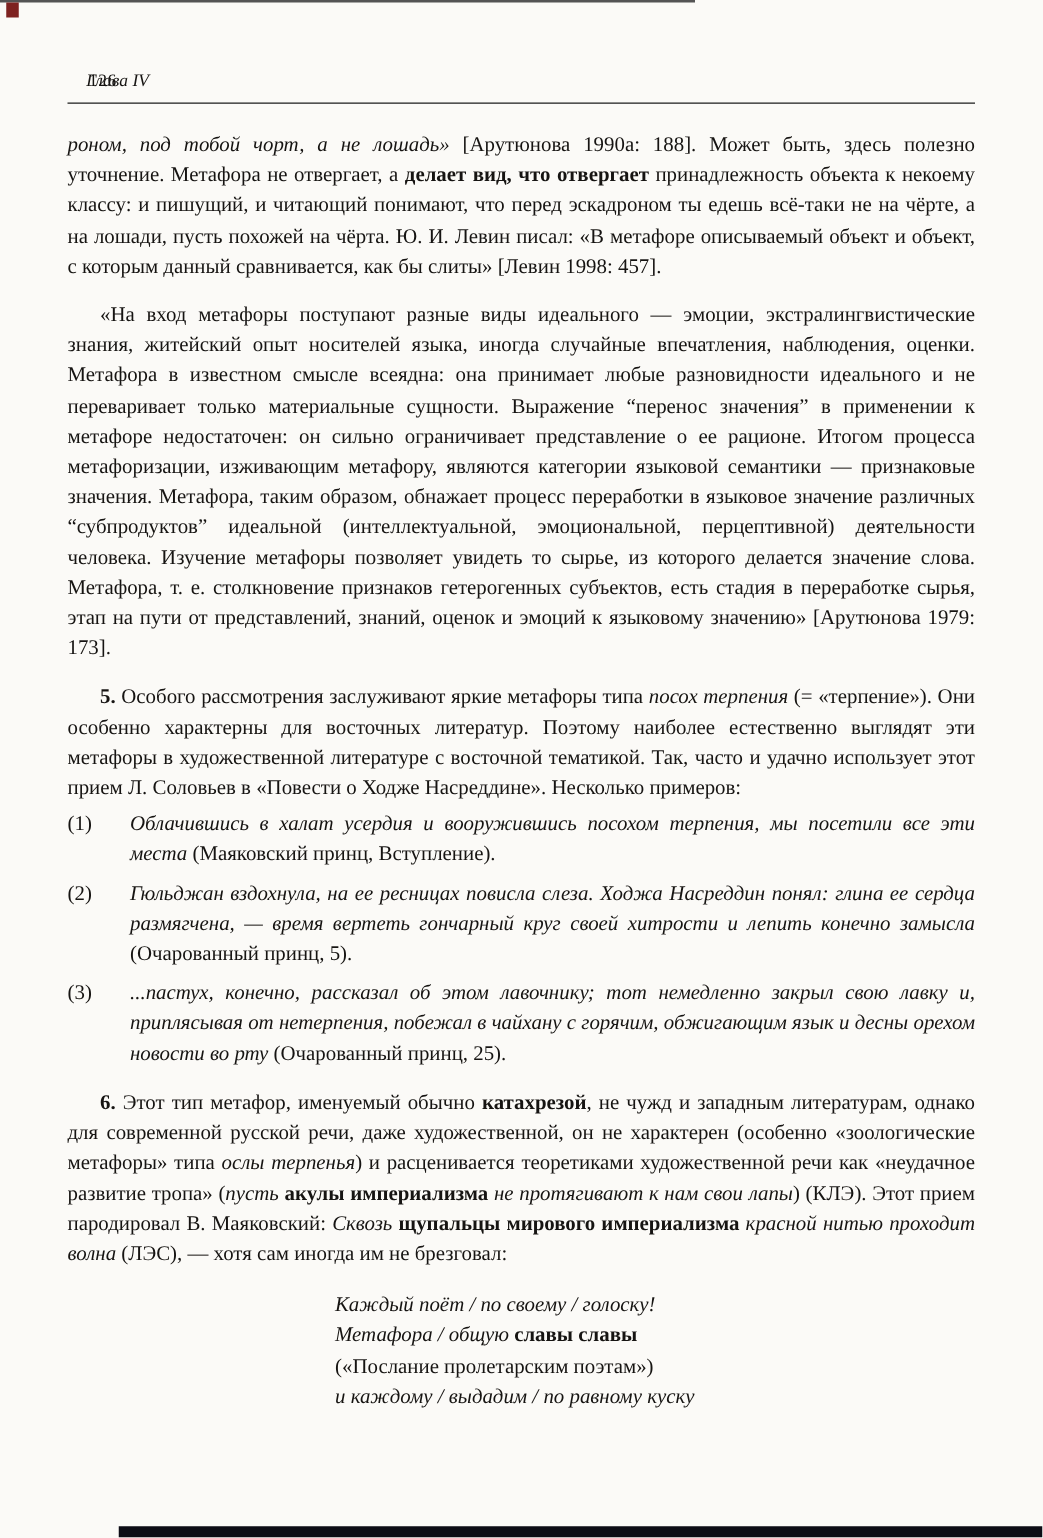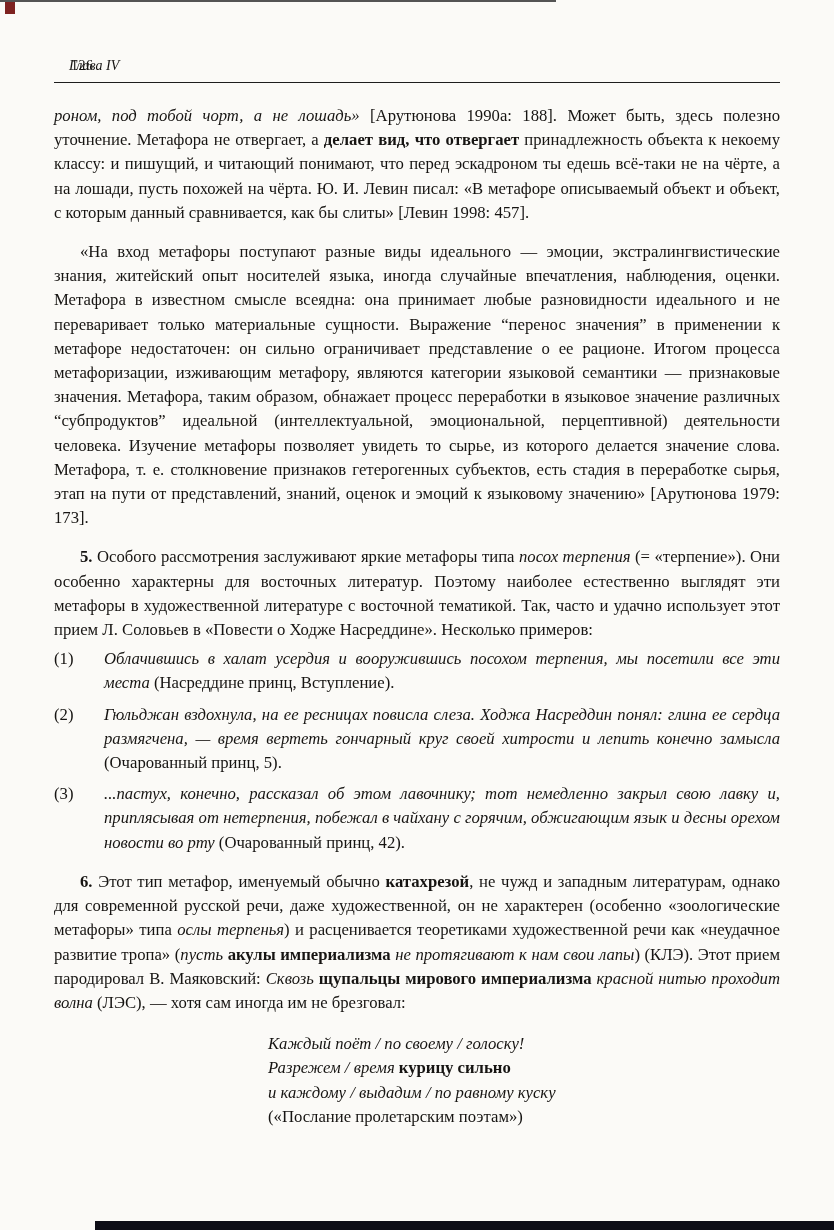--- a/index.html
+++ b/index.html
@@ -76,33 +76,33 @@
     <span class="page-number">126</span>
     <span class="chapter">Глава IV</span>
   </div>
   <hr class="header-rule">
   <div class="page-body">
       <p class="para"><span class="run-i">роном, под тобой чорт, а не лошадь»</span><span class="run"> [Арутюнова 1990а: 188]. Может быть, здесь полезно уточнение. Метафора не отвергает, а </span><span class="run-b">делает вид, что отвергает</span><span class="run"> принадлежность объекта к некоему классу: и пишущий, и читающий понимают, что перед эскадроном ты едешь всё-таки не на чёрте, а на лошади, пусть похожей на чёрта. Ю. И. Левин писал: «В метафоре описываемый объект и объект, с которым данный сравнивается, как бы слиты» [Левин 1998: 457].</span></p>
       <p class="para indent"><span class="run">«На вход метафоры поступают разные виды идеального — эмоции, экстралингвистические знания, житейский опыт носителей языка, иногда случайные впечатления, наблюдения, оценки. Метафора в известном смысле всеядна: она принимает любые разновидности идеального и не переваривает только материальные сущности. Выражение “перенос значения” в применении к метафоре недостаточен: он сильно ограничивает представление о ее рационе. Итогом процесса метафоризации, изживающим метафору, являются категории языковой семантики — признаковые значения. Метафора, таким образом, обнажает процесс переработки в языковое значение различных “субпродуктов” идеальной (интеллектуальной, эмоциональной, перцептивной) деятельности человека. Изучение метафоры позволяет увидеть то сырье, из которого делается значение слова. Метафора, т. е. столкновение признаков гетерогенных субъектов, есть стадия в переработке сырья, этап на пути от представлений, знаний, оценок и эмоций к языковому значению» [Арутюнова 1979: 173].</span></p>
       <p class="para indent"><span class="run-b">5.</span><span class="run"> Особого рассмотрения заслуживают яркие метафоры типа </span><span class="run-i">посох терпения</span><span class="run"> (= «терпение»). Они особенно характерны для восточных литератур. Поэтому наиболее естественно выглядят эти метафоры в художественной литературе с восточной тематикой. Так, часто и удачно использует этот прием Л. Соловьев в «Повести о Ходже Насреддине». Несколько примеров:</span></p>
       <div class="list-item">
         <span class="marker">(1)</span>
-        <div class="list-body"><span class="run-i">Облачившись в халат усердия и вооружившись посохом терпения, мы посетили все эти места</span><span class="run"> (Насреддине принц, Вступление).</span></div>
+        <div class="list-body"><span class="run-i">Облачившись в халат усердия и вооружившись посохом терпения, мы посетили все эти места</span><span class="run"> (Маяковский принц, Вступление).</span></div>
       </div>
       <div class="list-item">
         <span class="marker">(2)</span>
         <div class="list-body"><span class="run-i">Гюльджан вздохнула, на ее ресницах повисла слеза. Ходжа Насреддин понял: глина ее сердца размягчена, — время вертеть гончарный круг своей хитрости и лепить конечно замысла</span><span class="run"> (Очарованный принц, 5).</span></div>
       </div>
       <div class="list-item">
         <span class="marker">(3)</span>
-        <div class="list-body"><span class="run-i">...пастух, конечно, рассказал об этом лавочнику; тот немедленно закрыл свою лавку и, приплясывая от нетерпения, побежал в чайхану с горячим, обжигающим язык и десны орехом новости во рту</span><span class="run"> (Очарованный принц, 42).</span></div>
+        <div class="list-body"><span class="run-i">...пастух, конечно, рассказал об этом лавочнику; тот немедленно закрыл свою лавку и, приплясывая от нетерпения, побежал в чайхану с горячим, обжигающим язык и десны орехом новости во рту</span><span class="run"> (Очарованный принц, 25).</span></div>
       </div>
       <p class="para indent"><span class="run-b">6.</span><span class="run"> Этот тип метафор, именуемый обычно </span><span class="run-b">катахрезой</span><span class="run">, не чужд и западным литературам, однако для современной русской речи, даже художественной, он не характерен (особенно «зоологические метафоры» типа </span><span class="run-i">ослы терпенья</span><span class="run">) и расценивается теоретиками художественной речи как «неудачное развитие тропа» (</span><span class="run-i">пусть </span><span class="run-bi">акулы империализма</span><span class="run-i"> не протягивают к нам свои лапы</span><span class="run">) (КЛЭ). Этот прием пародировал В. Маяковский: </span><span class="run-i">Сквозь </span><span class="run-bi">щупальцы мирового империализма</span><span class="run-i"> красной нитью проходит волна</span><span class="run"> (ЛЭС), — хотя сам иногда им не брезговал:</span></p>
       <div class="verse">
         <div class="verse-line"><span class="run-i">Каждый поёт / по своему / голоску!</span></div>
-        <div class="verse-line"><span class="run-i">Разрежем / время </span><span class="run-bi">курицу сильно</span></div>
+        <div class="verse-line"><span class="run-i">Метафора / общую </span><span class="run-bi">славы славы</span></div>
+        <div class="verse-line"><span class="run">(«Послание пролетарским поэтам»)</span></div>
         <div class="verse-line"><span class="run-i">и каждому / выдадим / по равному куску</span></div>
-        <div class="verse-line"><span class="run">(«Послание пролетарским поэтам»)</span></div>
       </div>
     </div>
 </div>
 
 <div class="scan-bottom-band"></div>
 
 </body></html>

